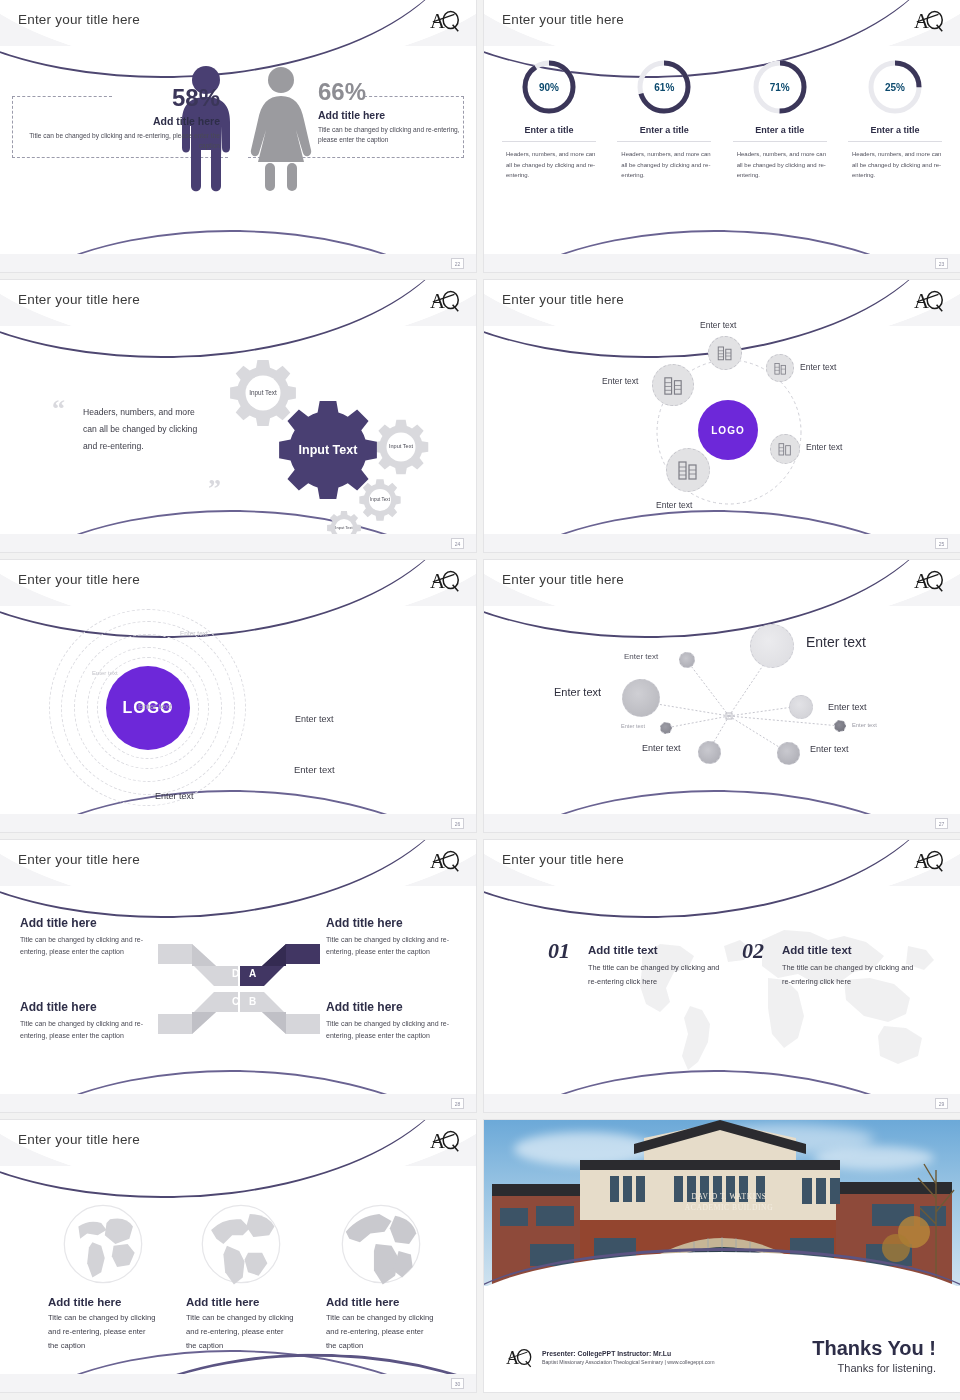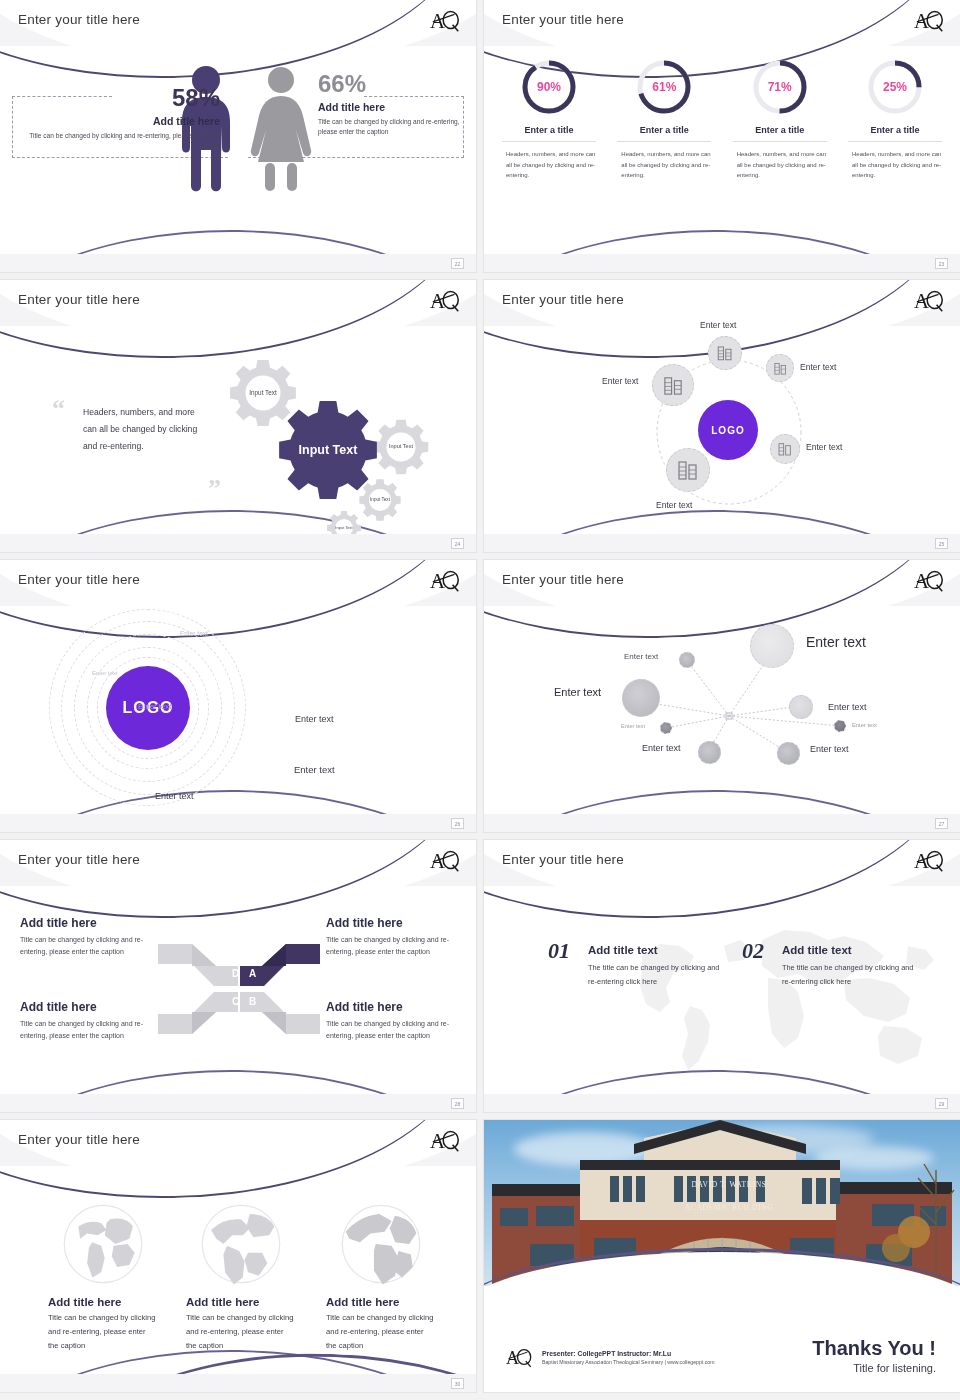--- a/index.html
+++ b/index.html
@@ -83,21 +83,21 @@
   .cap { font-size:6.6px; color:#4a4a55; line-height:1.55; margin-top:4px; }
   .dashbox { position:absolute; border:1px dashed #9b9bab; }
 
   
   .donut-row { position:absolute; top:12px; left:18px; right:18px; display:flex; justify-content:space-between; }
   .donut-col { width:94px; text-align:center; }
   .donut { width:58px; height:58px; margin:0 auto; position:relative; }
   .donut svg { display:block; }
   .donut .lbl {
     position:absolute; inset:0; display:flex; align-items:center; justify-content:center;
-    font-size:12px; font-weight:bold; color:#ec4899;
+    font-size:10px; font-weight:bold; color:#0c4a6e;
   }
   .d-title { font-size:9px; font-weight:bold; color:#2e2e48; margin-top:9px; padding-bottom:6px; border-bottom:1px solid #dcdce2;}
   .d-desc { font-size:6px; color:#52525e; line-height:1.75; margin-top:7px; text-align:left; padding-left:4px;}
 
   
   .quote { position:absolute; font-size:26px; color:#d9d9de; font-family:"Liberation Serif", serif; font-weight:bold;}
   .gear-txt { position:absolute; inset:0; display:flex; flex-direction:column; align-items:center; justify-content:center; text-align:center; }
 
   
   .node { position:absolute; border-radius:50%; background:#e2e2e4; border:1px dashed #c5c5cb; display:flex; align-items:center; justify-content:center;}
@@ -172,21 +172,21 @@
                  L55 89 C57 95 64.5 92 63 86 L56 56 C53 40 46 32 33 32 Z" fill="#9b9b9f"></path>
         <rect x="17" y="99" width="10" height="28" rx="5" fill="#9b9b9f"></rect>
         <rect x="39" y="99" width="10" height="28" rx="5" fill="#9b9b9f"></rect>
       </svg>
 
       <div style="position:absolute; left:20px; top:38px; width:200px; text-align:right;">
         <div class="pct" style="color:#3b3659;">58%</div>
         <div class="addt">Add title here</div>
         <div class="cap">Title can be changed by clicking and re-entering, please enter the caption</div>
       </div>
-      <div style="position:absolute; left:318px; top:24px; width:200px; text-align:left;">
+      <div style="position:absolute; left:318px; top:32px; width:200px; text-align:left;">
         <div class="pct" style="color:#8d8d93;">66%</div>
         <div class="addt">Add title here</div>
         <div class="cap" style="width:148px;">Title can be changed by clicking and re-entering, please enter the caption</div>
       </div>
     </div>
 
     <div class="swoosh-bl"></div>
     <div class="footer-bar"></div>
     <div class="pagenum">22</div>
   </div>
@@ -732,21 +732,21 @@
           <line x1="280" y1="164" x2="280" y2="128"></line>
         </g>
 
         <g stroke="#6d5a36" stroke-width="1.4" fill="none">
           <path d="M452 164 L452 50 M452 78 L434 58 M452 92 L470 70 M452 64 L440 44 M452 104 L436 88"></path>
         </g>
         <circle cx="430" cy="112" r="16" fill="#b8873a" opacity=".8"></circle>
         <circle cx="412" cy="128" r="14" fill="#a87c33" opacity=".75"></circle>
       </svg>
 
-      <div class="bld-name" style="left:190px; top:60px; width:110px; font-size:7.5px;">DAVID T. WATKINS</div>
+      <div class="bld-name" style="left:190px; top:72px; width:110px; font-size:7.5px;">DAVID T. WATKINS</div>
       <div class="bld-name" style="left:180px; top:83px; width:130px; font-size:7.5px;">ACADEMIC BUILDING</div>
 
       <div class="photo-mask"></div>
       <div class="photo-edge"></div>
     </div>
 
     <div style="position:absolute; left:22px; bottom:22px; display:flex; align-items:center; gap:8px; z-index:12;">
       <svg width="28" height="26" viewBox="0 0 34 30">
         <text x="0" y="23" font-family="Liberation Serif, serif" font-size="22" fill="#1b1b1b">A</text>
         <ellipse cx="22" cy="15" rx="8" ry="9" fill="none" stroke="#1b1b1b" stroke-width="1.6"></ellipse>
@@ -754,17 +754,17 @@
         <line x1="3" y1="17" x2="26" y2="9" stroke="#1b1b1b" stroke-width="1.2"></line>
       </svg>
       <div>
         <div class="pres-line1">Presenter: CollegePPT   Instructor: Mr.Lu</div>
         <div class="pres-line2">Baptist Missionary Association Theological Seminary  |  www.collegeppt.com</div>
       </div>
     </div>
 
     <div style="position:absolute; right:24px; bottom:18px; text-align:right; z-index:12;">
       <div class="thanks-big">Thanks You !</div>
-      <div class="thanks-sm">Title for listening.</div>
+      <div class="thanks-sm">Thanks for listening.</div>
     </div>
   </div>
 
 </div>
 
 </body></html>

